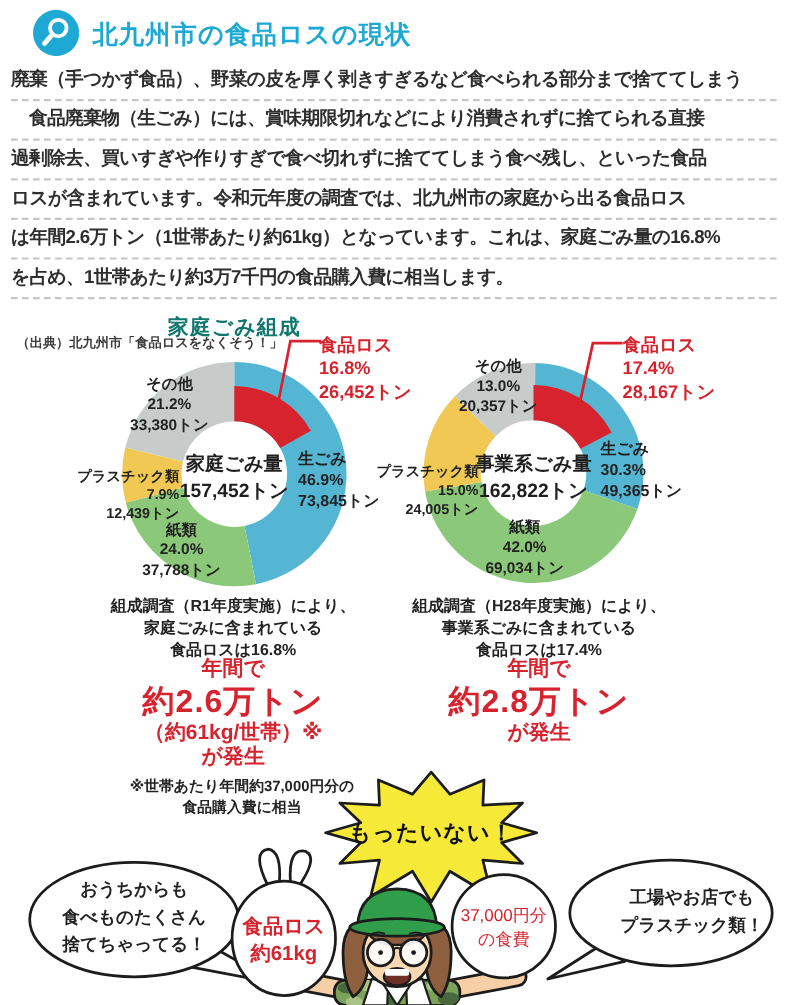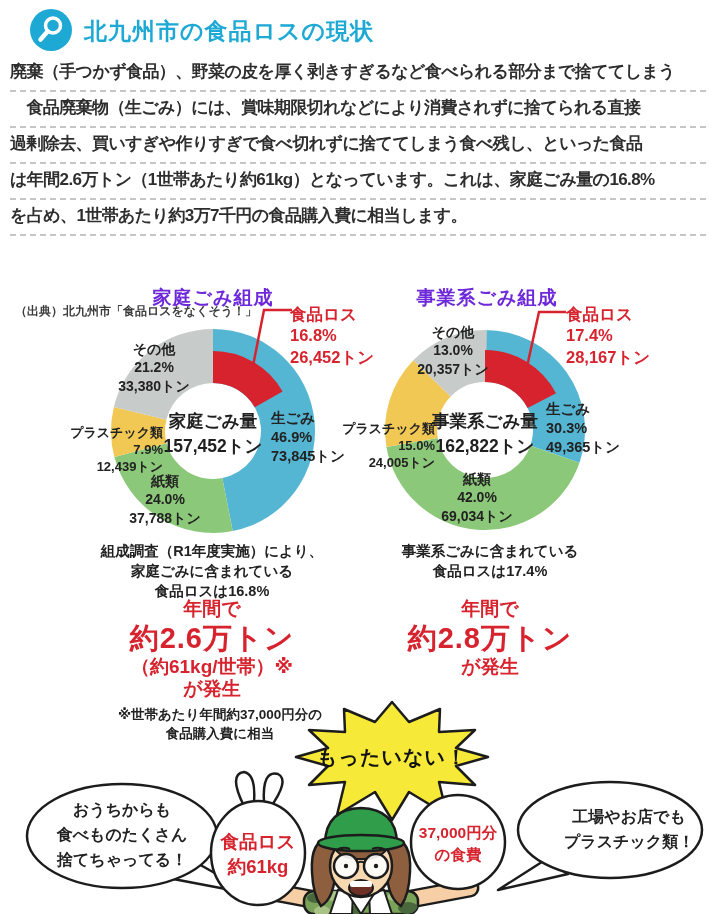--- a/index.html
+++ b/index.html
@@ -9,59 +9,60 @@
   .ctr{text-align:center;}
   .rt{text-align:right;margin-top:28px;}
   
   .page-title{left:84px;top:16px;font-size:23px;font-weight:800;color:#1ea9d5;letter-spacing:1px;white-space:nowrap;}
   
   .intro{left:10px;top:56px;width:696px;}
   .intro-line{height:34px;line-height:32px;border-bottom:2px dashed #c6c6c6;
               font-size:17px;font-weight:700;color:#2e2e2e;white-space:nowrap;letter-spacing:-0.6px;}
   .source{left:15px;top:263px;font-size:12px;font-weight:600;color:#3c3c3c;margin-top:40px;}
   
-  .chart-title{top:285px;width:204px;font-size:19px;font-weight:800;color:#6d28d9;letter-spacing:1px;}
+  .chart-title{top:285px;width:204px;font-size:19px;font-weight:800;color:#0f766e;letter-spacing:1px;}
   .seg span{display:block;line-height:1.32;}
   .seg{font-weight:700;color:#222;}
   .callout-label{font-size:16.5px;font-weight:800;color:#d7232e;line-height:1.3;}
   .callout-label span{display:block;}
   .center-label{font-size:17.5px;font-weight:800;color:#1f1f1f;line-height:1.4;}
   .center-label span{display:block;}
   .caption{top:541px;width:260px;font-size:14.5px;font-weight:600;line-height:1.38;color:#222;}
   .caption span{display:block;}
   .hl{top:598px;width:260px;color:#d7232e;font-weight:800;}
   .hl .s{display:block;font-size:19px;line-height:1.15;}
   .hl .big{display:block;font-size:29px;line-height:1.25;letter-spacing:1px;}
   .note{left:85px;top:706px;width:270px;font-size:13.5px;font-weight:600;line-height:1.4;color:#222;}
   .note span{display:block;}
   
   .burst-label{left:300px;top:744px;width:184px;font-size:20px;font-weight:800;color:#111;letter-spacing:1px;}
   .bubble-text{font-size:16px;font-weight:700;color:#222;line-height:1.55;}
   .bubble-text span{display:block;}
   .bag-label{left:210px;top:830px;width:96px;font-size:18.5px;font-weight:800;color:#d7232e;line-height:1.35;}
   .bag-label span{display:block;}
-  .money-label{left:410px;top:822px;width:96px;font-size:15.5px;font-weight:700;color:#d7232e;line-height:1.4;}
+  .money-label{left:410px;top:822px;width:96px;font-size:15.5px;font-weight:400;color:#d7232e;line-height:1.4;}
   .money-label span{display:block;}
 </style>
 </head>
 <body>
 
 <div class="page">
 
   <svg class="abs" style="left:30px;top:9px;" width="42" height="42" viewBox="0 0 42 42">
     <circle cx="21" cy="21" r="21" fill="#1ea9d5"></circle>
     <circle cx="23" cy="16.5" r="7.5" fill="none" stroke="#fff" stroke-width="3.5"></circle>
     <path d="M17.5,22.5 L10.5,30.5" stroke="#fff" stroke-width="4.5" stroke-linecap="round"></path>
   </svg>
   <div class="abs page-title">北九州市の食品ロスの現状</div>
 
   <div class="abs intro">
     <div class="intro-line">廃棄（手つかず食品）、野菜の皮を厚く剥きすぎるなど食べられる部分まで捨ててしまう</div>
     <div class="intro-line">　食品廃棄物（生ごみ）には、賞味期限切れなどにより消費されずに捨てられる直接</div>
     <div class="intro-line">過剰除去、買いすぎや作りすぎで食べ切れずに捨ててしまう食べ残し、といった食品</div>
+    <div class="intro-line">ロスが含まれています。令和元年度の調査では、北九州市の家庭から出る食品ロス</div>
     <div class="intro-line">は年間2.6万トン（1世帯あたり約61kg）となっています。これは、家庭ごみ量の16.8%</div>
     <div class="intro-line">を占め、1世帯あたり約3万7千円の食品購入費に相当します。</div>
   </div>
   <div class="abs source">（出典）北九州市「食品ロスをなくそう！」</div>
 
   <div class="abs ctr chart-title" style="left:111px;">家庭ごみ組成</div>
   <svg id="donut0" class="abs" style="left:100px;top:300px;" width="300" height="245" viewBox="0 0 300 245">
       <path d="M113,29 A102,102 0 0 1 132.74204574118772,231.07123277922008 L122.29037446644129,178.09234483728005 A48,48 0 0 0 113,83 Z" fill="#55b6d3"></path>
       <path d="M132.74204574118772,231.07123277922008 A102,102 0 0 1 14.365848248231629,156.986614019705 L66.58392858740312,143.22899483280236 A48,48 0 0 0 122.29037446644129,178.09234483728005 Z" fill="#8cc879"></path>
       <path d="M14.365848248231629,156.986614019705 A102,102 0 0 1 13.893563242703266,106.87710230358007 L66.36167682009565,119.64804814286121 A48,48 0 0 0 66.58392858740312,143.22899483280236 Z" fill="#f1c853"></path>
@@ -108,21 +109,20 @@
     <span class="s">年間で</span>
     <span class="big">約2.6万トン</span>
     <span class="s">（約61kg/世帯）※</span>
     <span class="s">が発生</span>
   </div>
   <div class="abs ctr note">
     <span>※世帯あたり年間約37,000円分の</span>
     <span>食品購入費に相当</span>
   </div>
 
-  <div class="abs ctr chart-title" style="left:385px;">事業系ごみ組成</div>
   <svg id="donut1" class="abs" style="left:373px;top:300px;" width="300" height="245" viewBox="0 0 300 245">
       <path d="M112,30 A100,100 0 0 1 206.50630751798047,162.68880296549423 L157.36302760863063,145.69062542343724 A48,48 0 0 0 112,82 Z" fill="#55b6d3"></path>
       <path d="M206.50630751798047,162.68880296549423 A100,100 0 0 1 13.43554048510019,146.88334447127332 L64.6890594328481,138.10400534621118 A48,48 0 0 0 157.36302760863063,145.69062542343724 Z" fill="#8cc879"></path>
       <path d="M13.43554048510019,146.88334447127332 A100,100 0 0 1 40.406351697816916,60.183458100652686 L77.63504881495211,96.48805988831329 A48,48 0 0 0 64.6890594328481,138.10400534621118 Z" fill="#f1c853"></path>
       <path d="M40.406351697816916,60.183458100652686 A100,100 0 0 1 113.88484397154086,30.017764761919096 L112.90472510633961,82.00852708572117 A48,48 0 0 0 77.63504881495211,96.48805988831329 Z" fill="#c7cbc9"></path>
       <path d="M112,50 A80,80 0 0 1 183.05091590508357,93.23361115028096 L154.63054954305014,107.94016669016858 A48,48 0 0 0 112,82 Z" fill="#d7232e"></path>
       <polyline points="193,12 166,12 152,76" fill="none" stroke="#d7232e" stroke-width="2.5"></polyline>
     </svg>
 
   <div class="abs callout-label" style="left:566px;top:304px;">
@@ -148,20 +148,21 @@
     <span>生ごみ</span>
     <span>30.3%</span>
     <span>49,365トン</span>
   </div>
   <div class="abs seg ctr" style="left:422px;top:470px;width:110px;font-size:14px;">
     <span>紙類</span>
     <span>42.0%</span>
     <span>69,034トン</span>
   </div>
   <div class="abs ctr caption" style="left:360px;">
+    <span>組成調査（H28年度実施）により、</span>
     <span>事業系ごみに含まれている</span>
     <span>食品ロスは17.4%</span>
   </div>
   <div class="abs ctr hl" style="left:360px;">
     <span class="s">年間で</span>
     <span class="big">約2.8万トン</span>
     <span class="s">が発生</span>
   </div>
 
   <svg class="abs" style="left:0;top:690px;" width="715" height="224" viewBox="0 0 715 224">

